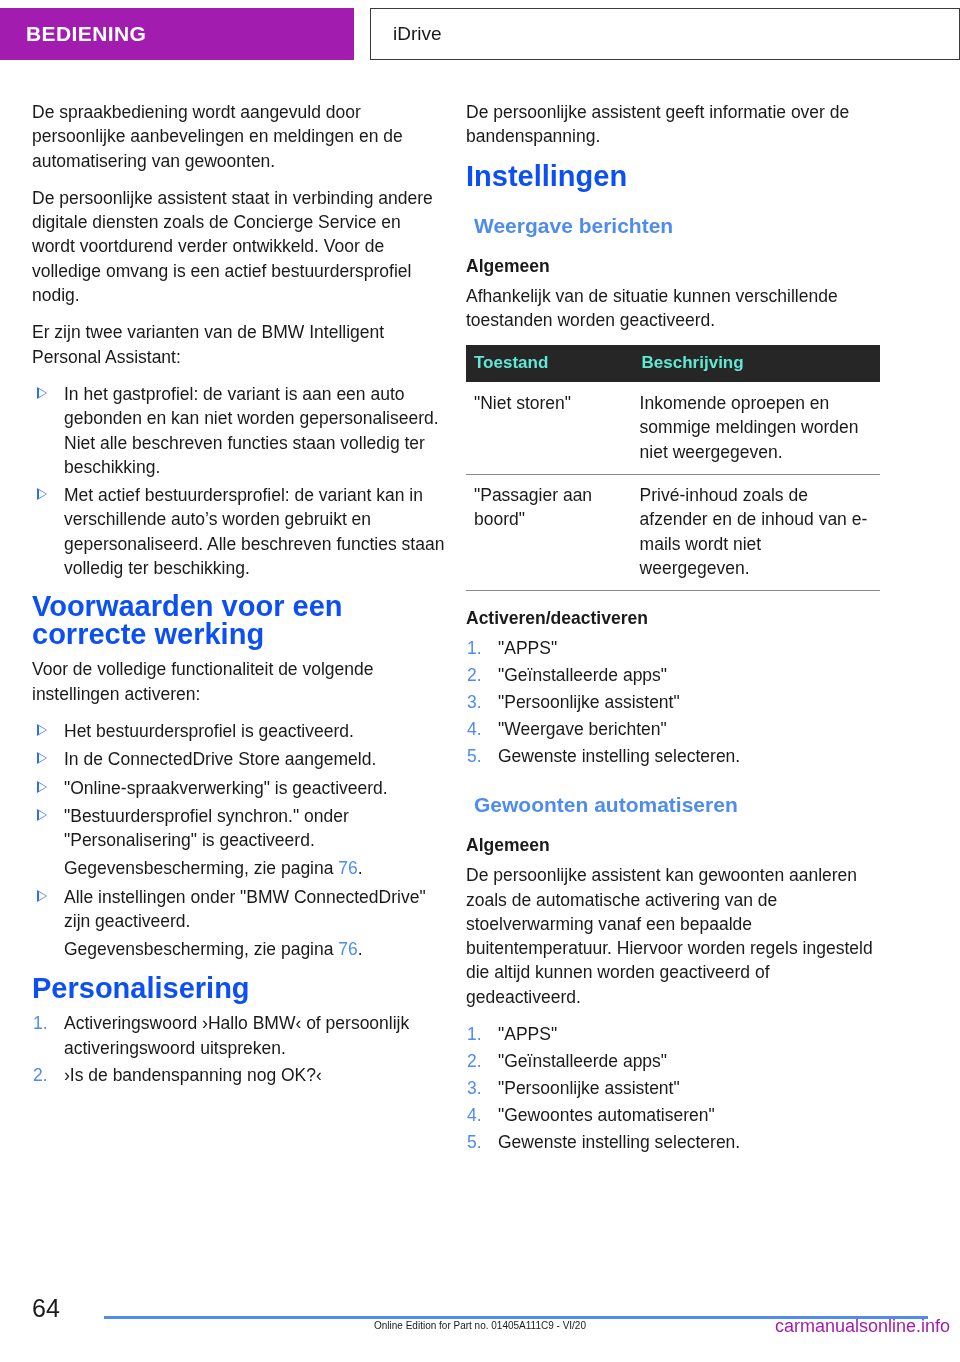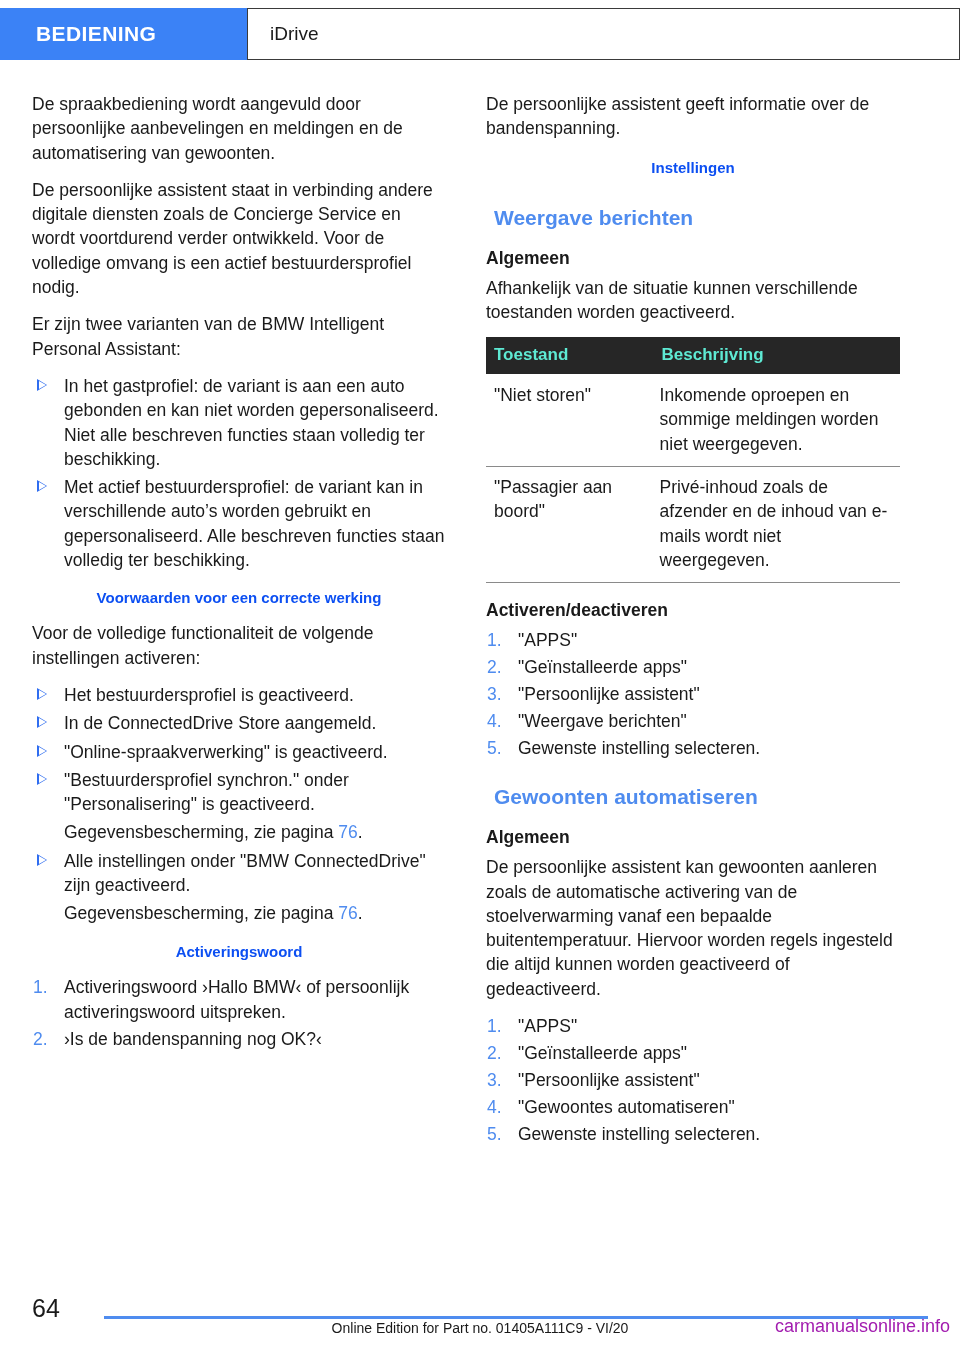--- a/index.html
+++ b/index.html
@@ -20,79 +20,78 @@
   .header {
     position: absolute;
     left: 0;
     top: 8px;
     width: 960px;
     height: 52px;
     display: flex;
     align-items: stretch;
   }
   .header-chapter {
-    width: 247px;
-    background: #3b82f6;
+    width: 354px;
+    background: #a21caf;
     display: flex;
     align-items: center;
     box-sizing: border-box;
-    padding-left: 36px;
+    padding-left: 26px;
   }
   .header-chapter-label {
     color: #ffffff;
     font-size: 21px;
     font-weight: bold;
     letter-spacing: 0.4px;
   }
   .header-section {
     flex: 1;
-    margin-left: 0;
+    margin-left: 16px;
     border: 1.5px solid #3a3a3a;
     border-left: 1.5px solid #3a3a3a;
     box-sizing: border-box;
     display: flex;
     align-items: center;
     padding-left: 22px;
     background: #ffffff;
   }
   .header-section-label {
     font-size: 19px;
     color: #1a1a1a;
   }
 
   
   .columns {
     position: absolute;
     left: 0;
-    top: 92px;
+    top: 100px;
     width: 840px;
     display: flex;
-    gap: 40px;
+    gap: 20px;
     padding: 0 32px;
     box-sizing: border-box;
   }
   .col {
     width: 414px;
     flex: 0 0 414px;
   }
 
   
   p.body {
     margin: 0 0 13px 0;
     font-size: 17.5px;
     line-height: 24.3px;
     color: #1a1a1a;
   }
   h1.h-main {
     margin: 12px 0 9px 0;
-    font-size: 15px;
+    font-size: 29px;
     line-height: 28px;
     font-weight: bold;
     color: #0c4ff2;
-    text-align: center;
   }
   h2.h-sub {
     margin: 22px 0 10px 8px;
     font-size: 21px;
     line-height: 27px;
     font-weight: bold;
     color: #4f8cef;
   }
   h3.h-bold {
     margin: 16px 0 6px 0;
@@ -217,21 +216,21 @@
     width: 824px;
     height: 2.5px;
     background: #4f8cef;
   }
   .footer-edition {
     position: absolute;
     left: 0;
     top: 38px;
     width: 960px;
     text-align: center;
-    font-size: 14px;
+    font-size: 10px;
     color: #1a1a1a;
   }
   .footer-watermark {
     position: absolute;
     right: 10px;
     top: 34px;
     font-size: 18px;
     color: #a21caf;
   }
 </style>
@@ -297,21 +296,21 @@
 
     <ul class="tri-list">
       <li>
         <span class="tri-outer"></span>
         <span class="tri-inner"></span>
         <span>Alle instellingen onder "BMW ConnectedDrive" zijn geactiveerd.</span>
       </li>
     </ul>
     <div class="sub-note"><span>Gegevensbescherming, zie pagina </span><span class="pageref">76</span>.</div>
 
-    <h1 class="h-main">Activeringswoord</h1>
+    <h1 class="h-main">Personalisering</h1>
     <ol class="num-list">
       <li><span>Activeringswoord ›Hallo BMW‹ of persoonlijk activeringswoord uitspreken.</span></li>
       <li><span>›Is de bandenspanning nog OK?‹</span></li>
     </ol>
 
   </div>
 
   <div class="col">
 
     <p class="body">De persoonlijke assistent geeft informatie over de bandenspanning.</p>

